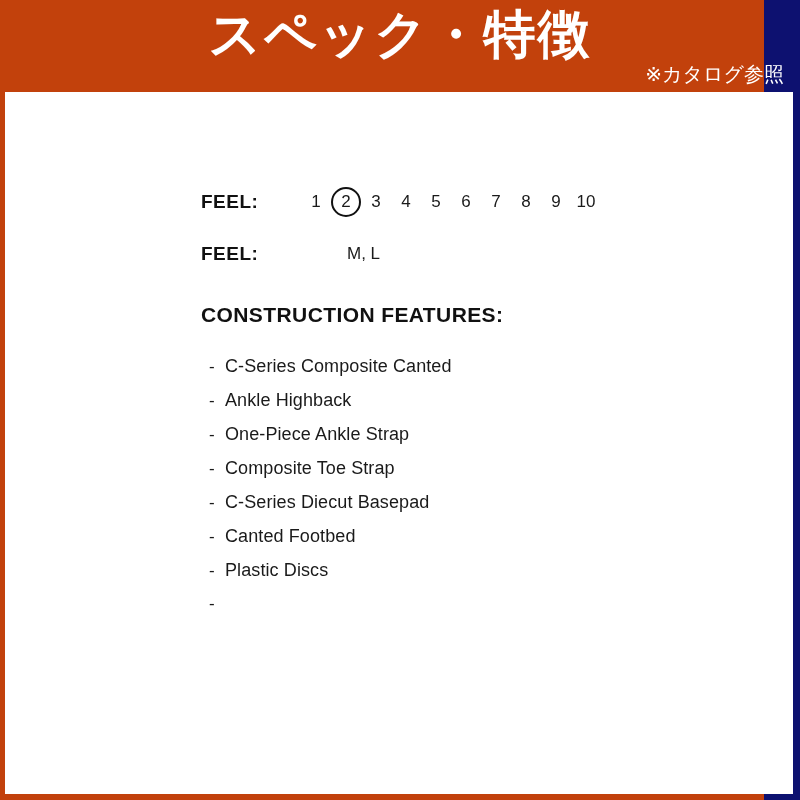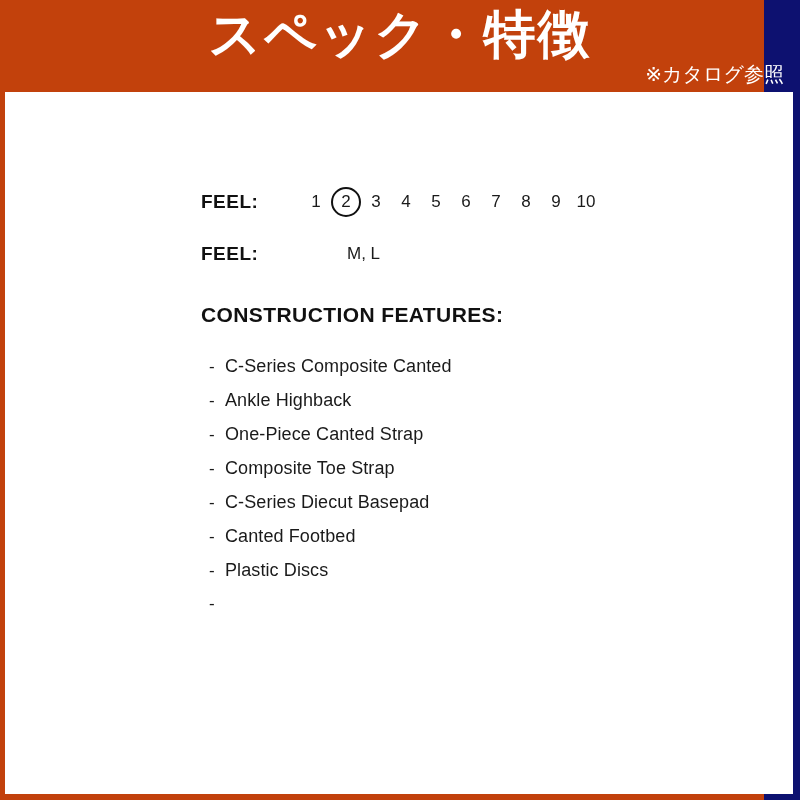--- a/index.html
+++ b/index.html
@@ -188,21 +188,21 @@
         <li class="feature-item">
           <span class="feature-bullet">-</span>
           <span class="feature-text">C-Series Composite Canted</span>
         </li>
         <li class="feature-item">
           <span class="feature-bullet">-</span>
           <span class="feature-text">Ankle Highback</span>
         </li>
         <li class="feature-item">
           <span class="feature-bullet">-</span>
-          <span class="feature-text">One-Piece Canted Strap</span>
+          <span class="feature-text">One-Piece Ankle Strap</span>
         </li>
         <li class="feature-item">
           <span class="feature-bullet">-</span>
           <span class="feature-text">Composite Toe Strap</span>
         </li>
         <li class="feature-item">
           <span class="feature-bullet">-</span>
           <span class="feature-text">C-Series Diecut Basepad</span>
         </li>
         <li class="feature-item">

